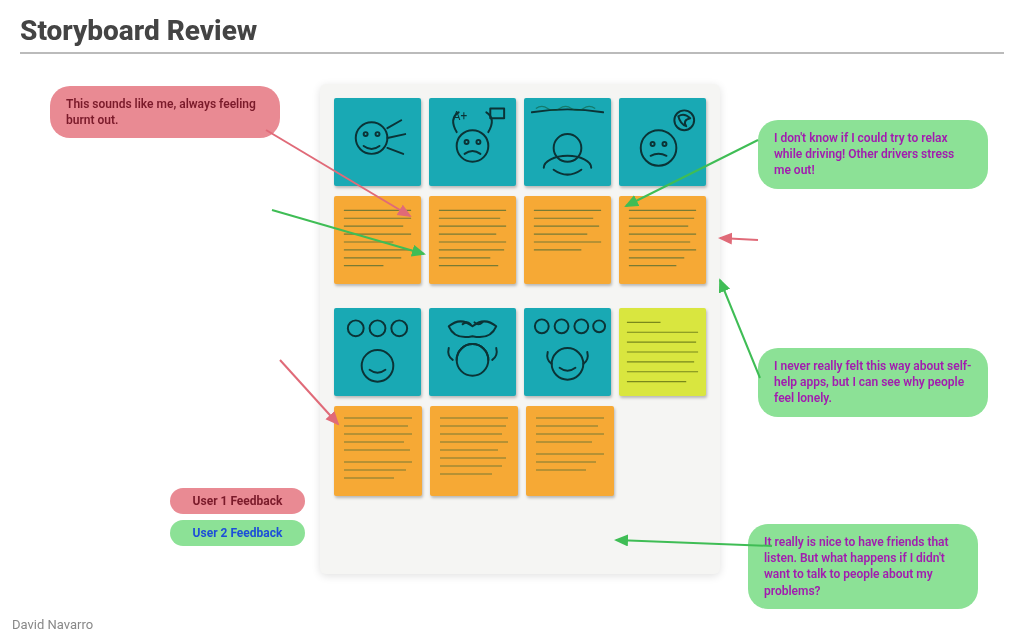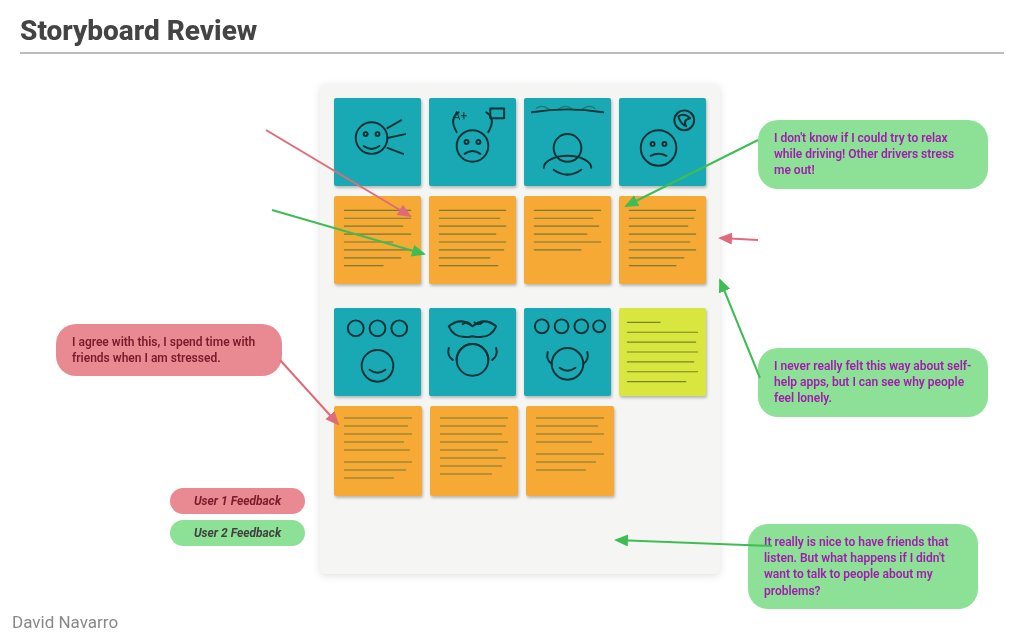--- a/index.html
+++ b/index.html
@@ -1,40 +1,40 @@
 <!DOCTYPE html>
 <html><head>
 <meta charset="utf-8">
 <style>
   * { box-sizing: border-box; margin: 0; padding: 0; }
   html, body { width: 1024px; height: 640px; font-family: -apple-system, BlinkMacSystemFont, "Segoe UI", Roboto, sans-serif; background: #fff; color: #222; }
   .page { position: relative; width: 1024px; height: 640px; border-radius: 12px; }
   .title { position: absolute; left: 20px; top: 14px; font-size: 28px; font-weight: 800; color: #444; }
   .rule { position: absolute; left: 20px; right: 20px; top: 52px; height: 2px; background: #bbb; }
-  .footer { position: absolute; left: 12px; bottom: 8px; font-size: 17px; color: #888; }
+  .footer { position: absolute; left: 12px; bottom: 8px; font-size: 13px; color: #888; }
 
   .board { position: absolute; left: 320px; top: 84px; width: 400px; height: 490px; background: #f5f5f3; border-radius: 6px; box-shadow: 0 2px 8px rgba(0,0,0,0.12); padding: 14px 14px 0 14px; }
   .row { display: flex; gap: 8px; margin-bottom: 10px; }
   .note { width: 88px; height: 88px; border-radius: 2px; box-shadow: 1px 2px 3px rgba(0,0,0,0.25); position: relative; overflow: hidden; }
   .note.orange { width: 88px; height: 70px; }
   .note.row2orange { height: 88px; }
   .teal { background: #19a9b4; }
   .orange { background: #f6a935; }
   .lime { background: #d9e63f; }
   .note svg { width: 100%; height: 100%; }
   .scribble { stroke: #153; stroke-width: 1.2; fill: none; opacity: .55; }
   .sketch { stroke: #0b3336; stroke-width: 2; fill: none; stroke-linecap: round; stroke-linejoin: round; }
 
   .bubble { position: absolute; max-width: 230px; padding: 10px 16px; border-radius: 20px; font-size: 12px; line-height: 1.35; font-weight: 600; }
   .bubble.pink  { background: #e98a93; color: #7a1a2a; }
   .bubble.green { background: #8ce196; color: #a21caf; }
 
-  .legend { position: absolute; left: 170px; width: 135px; padding: 6px 12px; border-radius: 14px; font-size: 12px; font-weight: 700; text-align: center; font-style: italic; }
+  .legend { position: absolute; left: 170px; width: 135px; padding: 6px 12px; border-radius: 14px; font-size: 12px; font-weight: 700; text-align: center; }
   .legend.pink  { background: #e98a93; color: #7a1a2a; }
-  .legend.green { background: #8ce196; color: #404040; }
+  .legend.green { background: #8ce196; color: #1d4ed8; }
 
   svg.arrows { position: absolute; left: 0; top: 0; width: 1024px; height: 640px; pointer-events: none; }
   .arrow-pink  { stroke: #e06a78; stroke-width: 2; fill: none; }
   .arrow-green { stroke: #3fbd55; stroke-width: 2; fill: none; }
   .ahead-pink  { fill: #e06a78; }
   .ahead-green { fill: #3fbd55; }
 </style>
 </head>
 <body>
 
@@ -180,21 +180,21 @@
             </g>
           </svg></div>
       <div class="note orange" style="height:90px"><svg viewBox="0 0 88 90">
             <g class="scribble">
               <path d="M10 12 h68 M10 20 h62 M10 28 h68 M10 36 h56 M10 48 h68 M10 56 h60 M10 64 h50"></path>
             </g>
           </svg></div>
     </div>
   </div>
 
-  <div class="bubble pink" style="left:56px;  top:324px; width:226px">I agree with this, I spend time with friends when I am stressed.</div>
+  <div class="bubble pink" style="left:50px;  top:86px;  width:230px">This sounds like me, always feeling burnt out.</div>
 
   <div class="bubble green" style="left:758px; top:120px; width:236px">I don't know if I could try to relax while driving! Other drivers stress me out!</div>
   <div class="bubble green" style="left:758px; top:348px; width:236px">I never really felt this way about self-help apps, but I can see why people feel lonely.</div>
   <div class="bubble green" style="left:748px; top:524px; width:246px">It really is nice to have friends that listen. But what happens if I didn't want to talk to people about my problems?</div>
 
   <div class="legend pink" style="top:488px">User 1 Feedback</div>
   <div class="legend green" style="top:520px">User 2 Feedback</div>
 
   <svg class="arrows">
     <defs>

